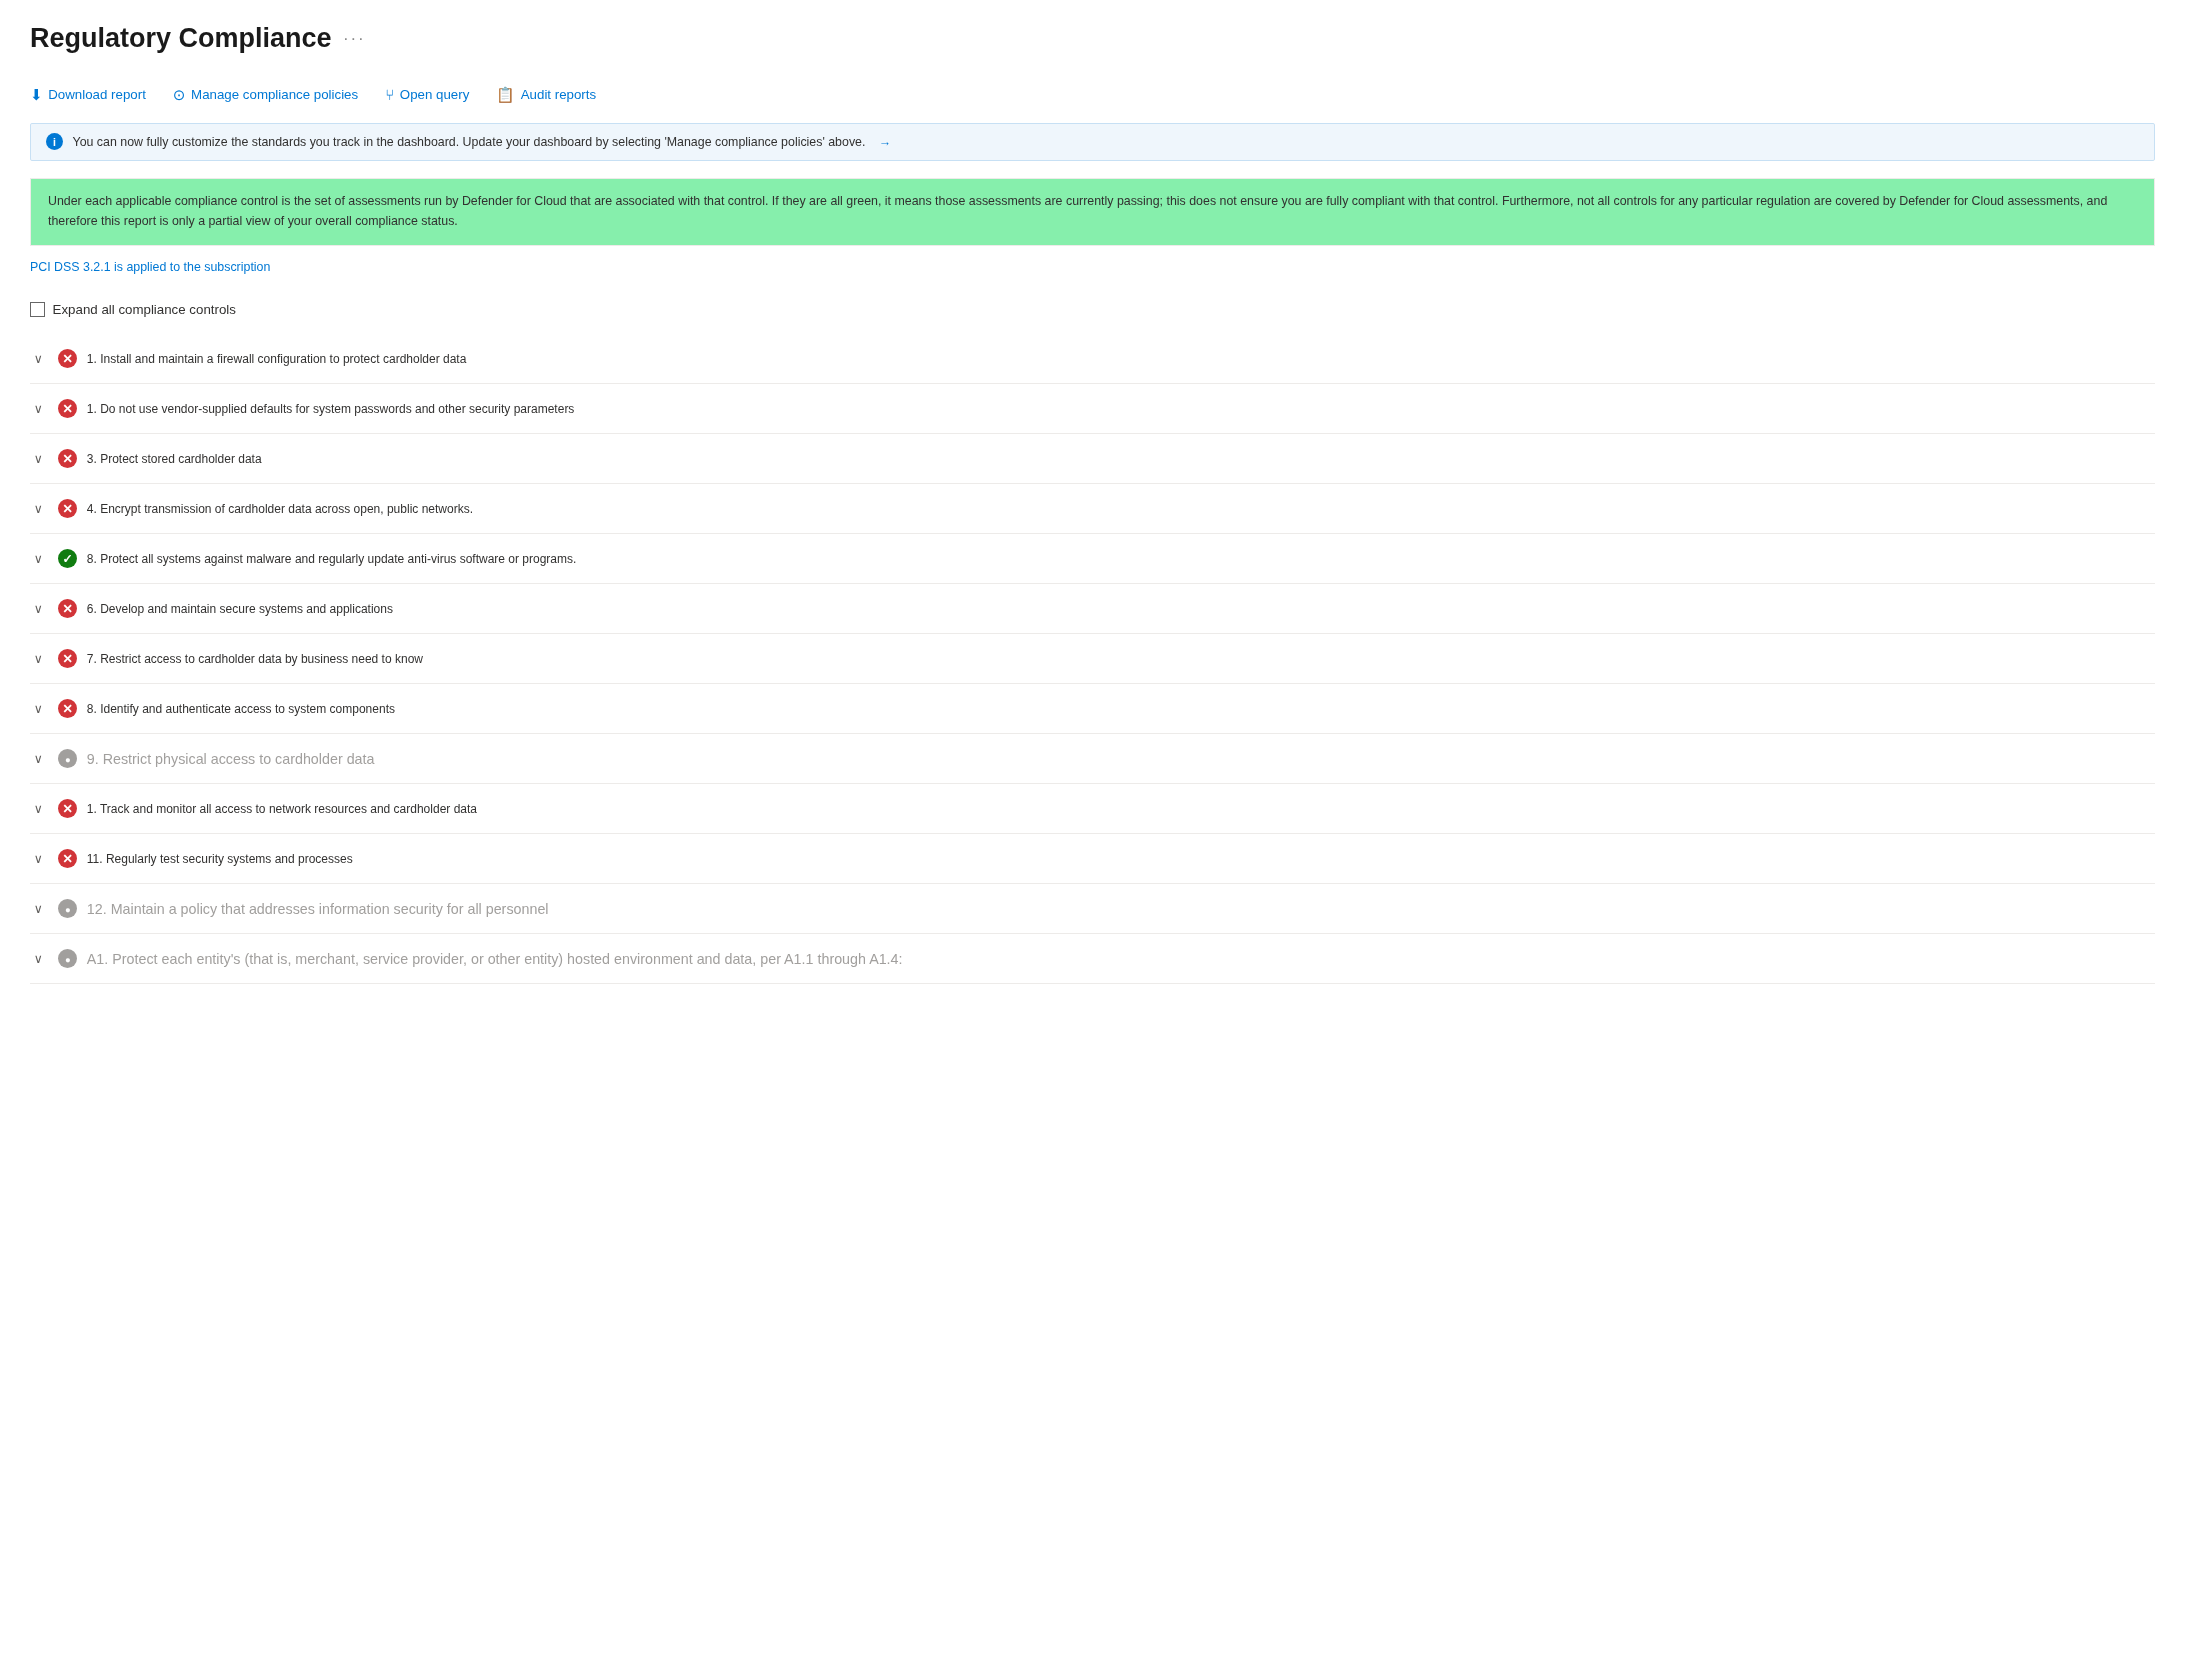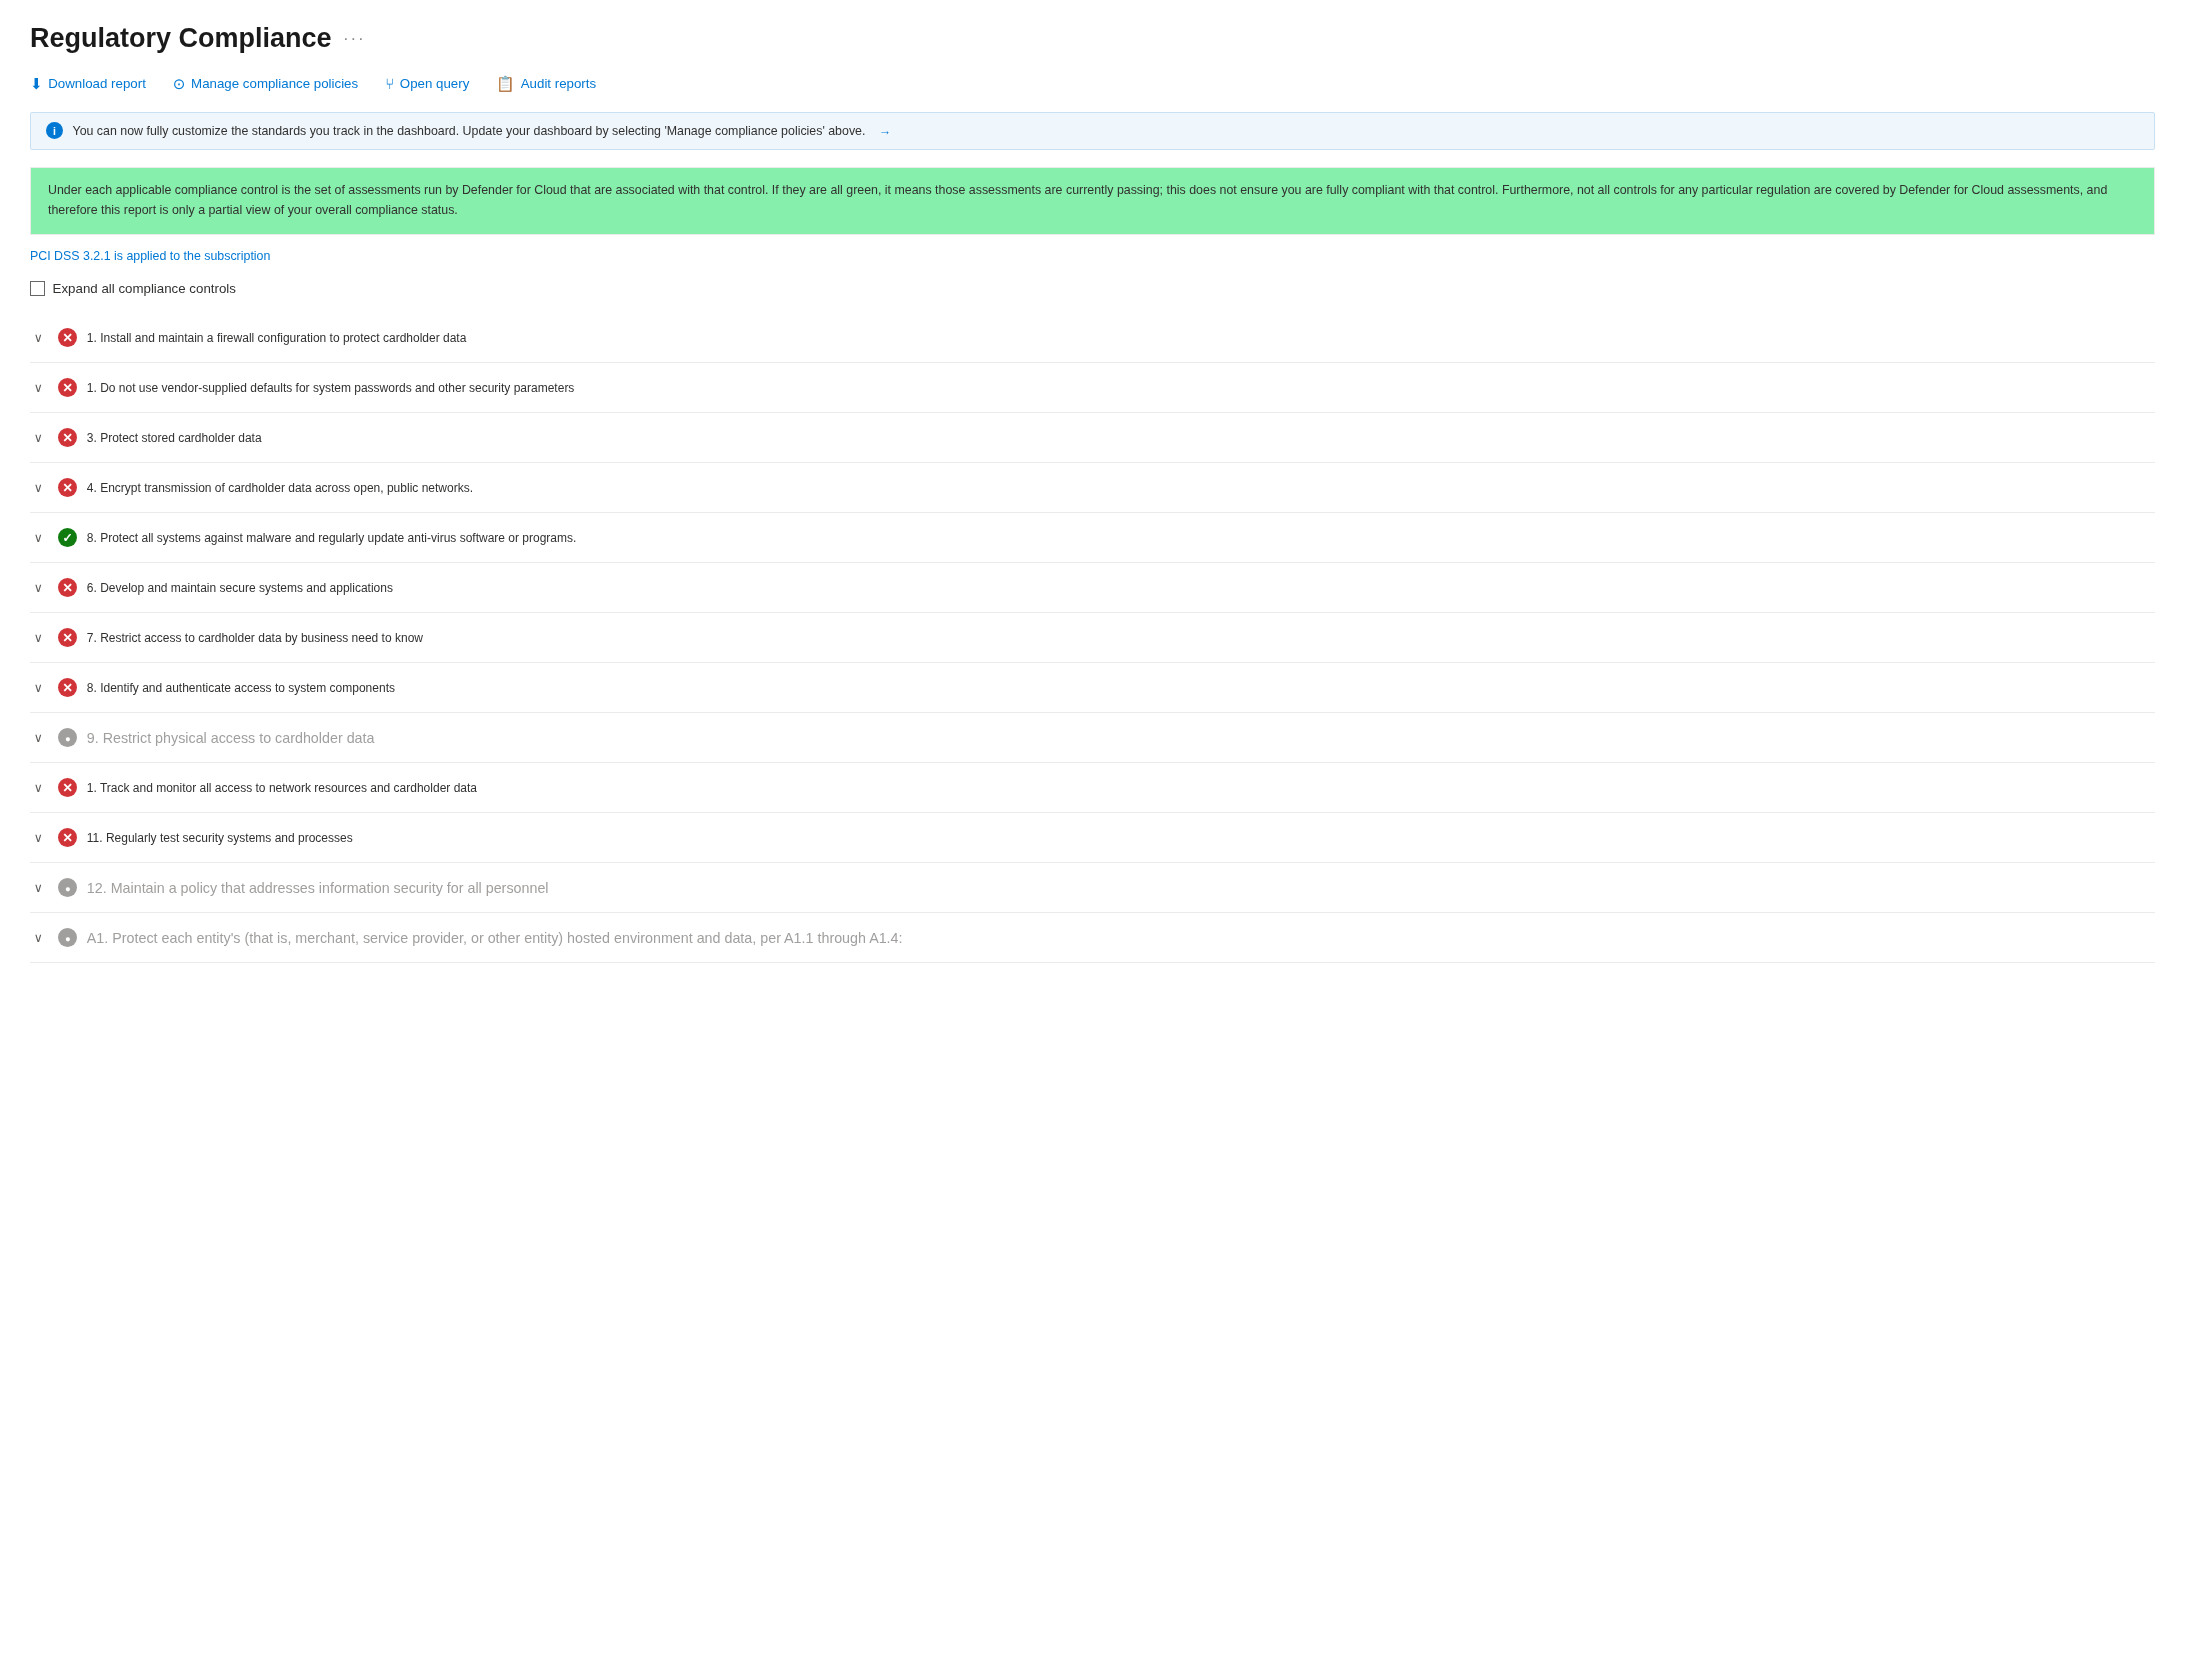--- a/index.html
+++ b/index.html
@@ -10,21 +10,21 @@
       background: #fff;
       padding: 23px 30px;
     }
     .page-title {
       font-size: 27px;
       font-weight: 600;
       color: #1a1a1a;
       display: flex;
       align-items: center;
       gap: 11.4px;
-      margin-bottom: 17px;
+      margin-bottom: 28px;
     }
     .ellipsis {
       font-size: 17px;
       color: #888;
       letter-spacing: 1.9px;
       font-weight: 400;
     }
     .toolbar {
       display: flex;
       align-items: center;
@@ -85,21 +85,21 @@
       font-size: 12.4px;
       color: #323130;
       line-height: 1.6;
     }
     .pci-link {
       color: #0078d4;
       cursor: pointer;
       font-size: 12.4px;
       text-decoration: none;
       display: inline-block;
-      margin-bottom: 18px;
+      margin-bottom: 28px;
     }
     .expand-all-row {
       display: flex;
       align-items: center;
       gap: 7.6px;
       margin-bottom: 17px;
     }
     .expand-checkbox {
       width: 15px;
       height: 15px;

